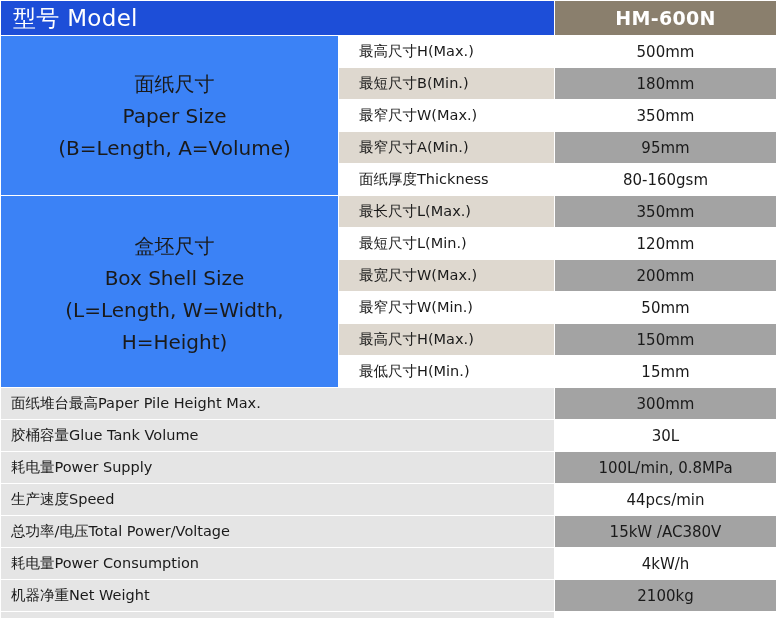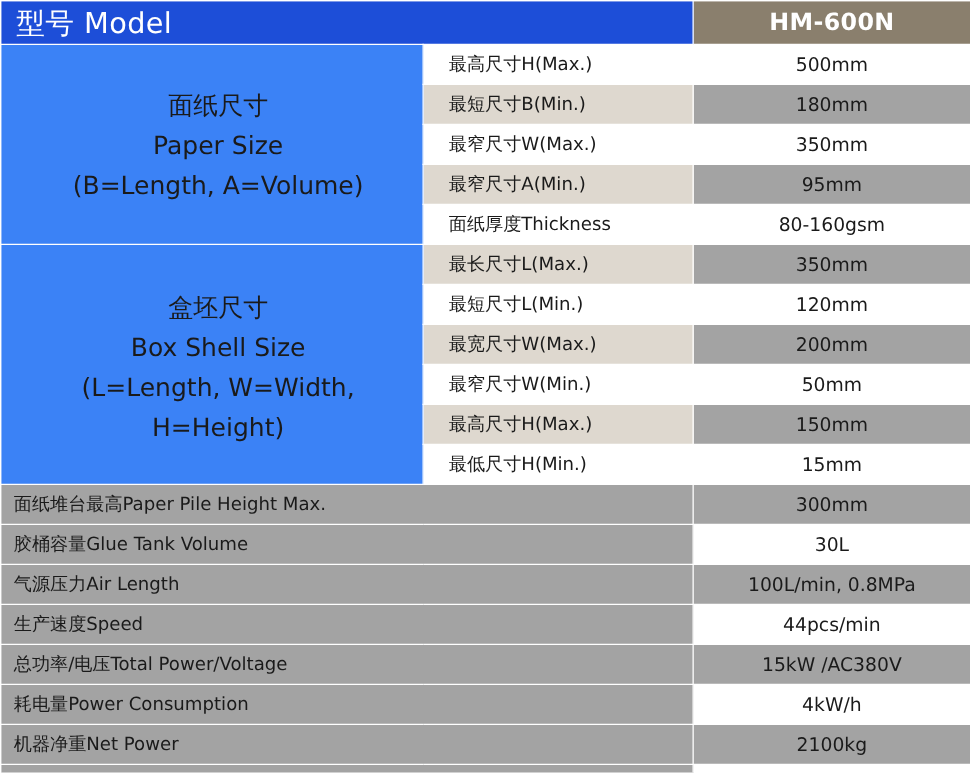--- a/index.html
+++ b/index.html
@@ -68,21 +68,21 @@
 
   .val {
     font-size: 15px;
     height: 31px;
     text-align: center;
     background: #ffffff;
   }
   .val.shade { background: #a3a3a3; margin-left: 36px; }
 
   .row-label-full {
-    background: #a3a3a3;
+    background: #e5e5e5;
     font-size: 14.5px;
     padding-left: 10px !important;
     height: 31px;
   }
   .nowrap { white-space: nowrap; }
   .lines { display: block; }
 </style>
 </head>
 <body>
 
@@ -158,37 +158,37 @@
 
     <tr>
       <td class="row-label-full" colspan="2">面纸堆台最高Paper Pile Height Max.</td>
       <td class="val shade">300mm</td>
     </tr>
     <tr>
       <td class="row-label-full" colspan="2">胶桶容量Glue Tank Volume</td>
       <td class="val">30L</td>
     </tr>
     <tr>
-      <td class="row-label-full" colspan="2">气源压力Air Length</td>
+      <td class="row-label-full" colspan="2">耗电量Power Supply</td>
       <td class="val shade">100L/min, 0.8MPa</td>
     </tr>
     <tr>
       <td class="row-label-full" colspan="2">生产速度Speed</td>
       <td class="val">44pcs/min</td>
     </tr>
     <tr>
       <td class="row-label-full" colspan="2">总功率/电压Total Power/Voltage</td>
       <td class="val shade">15kW /AC380V</td>
     </tr>
     <tr>
       <td class="row-label-full" colspan="2">耗电量Power Consumption</td>
       <td class="val">4kW/h</td>
     </tr>
     <tr>
-      <td class="row-label-full" colspan="2">机器净重Net Power</td>
+      <td class="row-label-full" colspan="2">机器净重Net Weight</td>
       <td class="val shade">2100kg</td>
     </tr>
     <tr>
       <td class="row-label-full" colspan="2">机器尺寸Machine Dimension</td>
       <td class="val nowrap">7350x3550x1900mm</td>
     </tr>
   </tbody>
 </table>
 
 </body></html>

